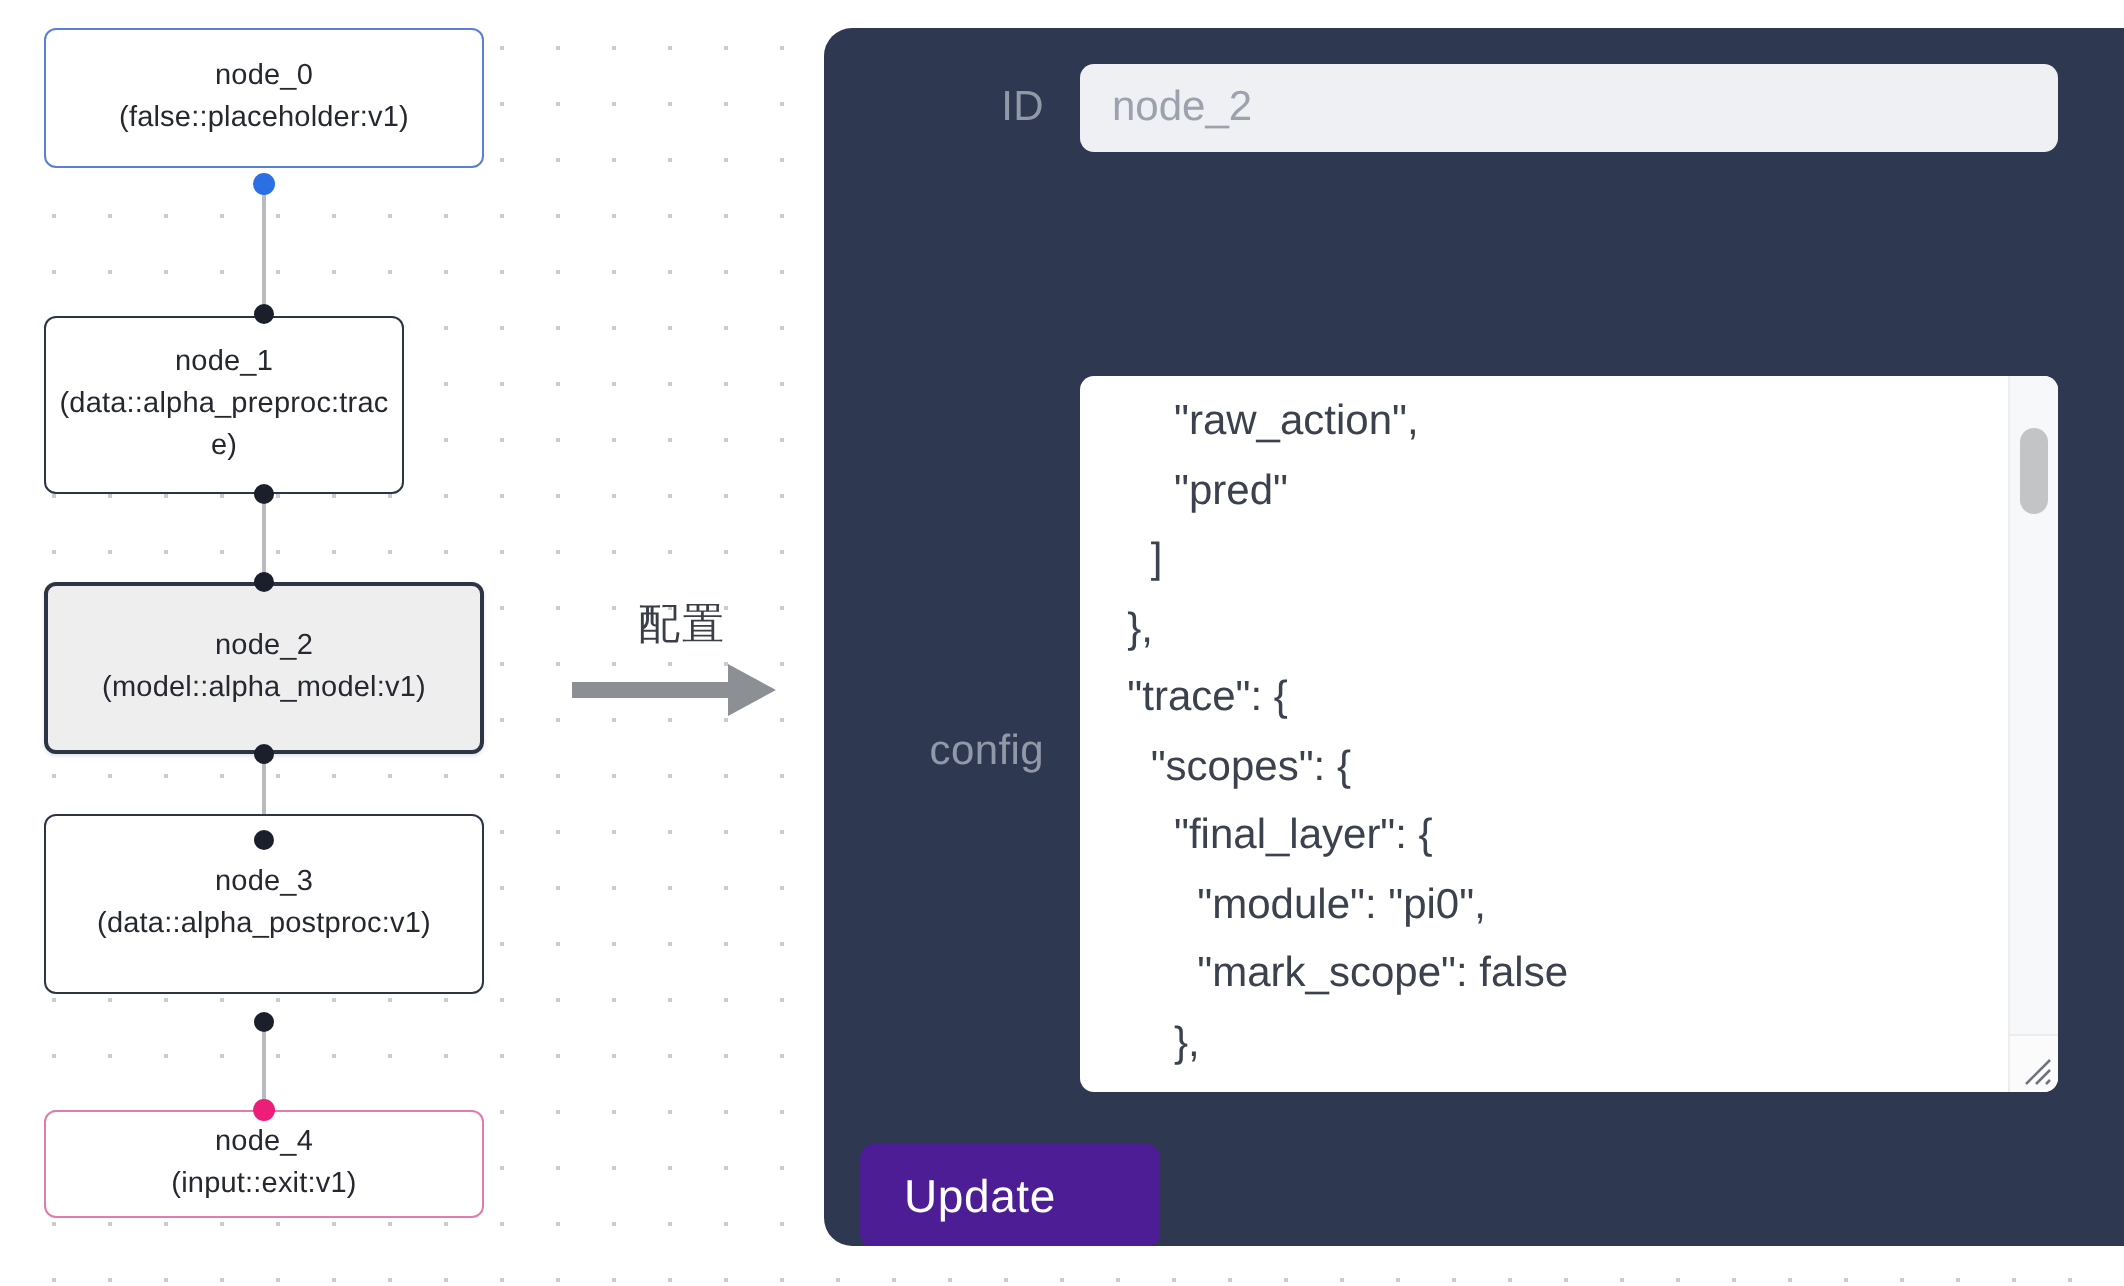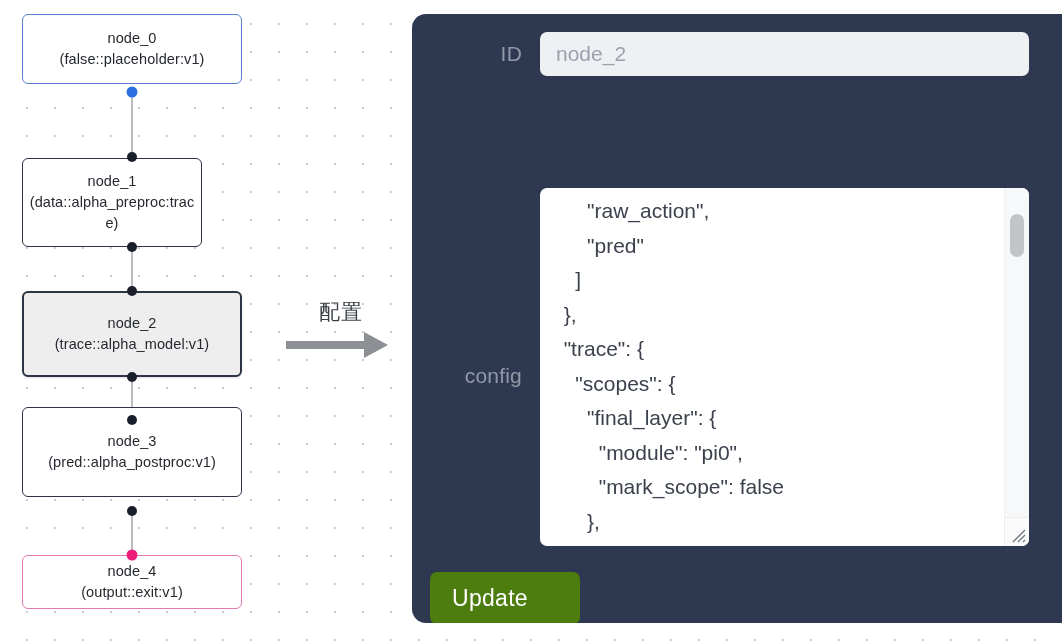--- a/index.html
+++ b/index.html
@@ -198,21 +198,21 @@
     border-left: 1px solid #ededee;
   }
   #config-resize-grip svg { position: absolute; right: 2px; bottom: 2px; }
 
   #update-button {
     position: absolute;
     left: 18px;
     top: 558px;
     width: 150px;
     height: 52px;
-    background: #4d7c0f;
+    background: #4c1d95;
     border: none;
     border-radius: 7px;
     color: #ffffff;
     font-size: 23px;
     font-family: "Liberation Sans", "DejaVu Sans", sans-serif;
     letter-spacing: .3px;
     text-align: left;
     padding-left: 22px;
     cursor: pointer;
   }
@@ -234,33 +234,33 @@
     </div>
     <div class="handle h-blue" style="left:132px; top:92px;"></div>
 
     <div class="node" style="left:22px; top:158px; width:180px; height:89px;">
       <span class="node-text"><span>node_1</span><br><span>(data::alpha_preproc:trace)</span></span>
     </div>
     <div class="handle" style="left:132px; top:157px;"></div>
     <div class="handle" style="left:132px; top:247px;"></div>
 
     <div class="node selected" style="left:22px; top:291px; width:220px; height:86px;">
-      <span class="node-text"><span>node_2</span><br><span>(trace::alpha_model:v1)</span></span>
+      <span class="node-text"><span>node_2</span><br><span>(model::alpha_model:v1)</span></span>
     </div>
     <div class="handle" style="left:132px; top:291px;"></div>
     <div class="handle" style="left:132px; top:377px;"></div>
 
     <div class="node" style="left:22px; top:407px; width:220px; height:90px;">
-      <span class="node-text"><span>node_3</span><br><span>(pred::alpha_postproc:v1)</span></span>
+      <span class="node-text"><span>node_3</span><br><span>(data::alpha_postproc:v1)</span></span>
     </div>
     <div class="handle" style="left:132px; top:420px;"></div>
     <div class="handle" style="left:132px; top:511px;"></div>
 
     <div class="node accent-pink" style="left:22px; top:555px; width:220px; height:54px;">
-      <span class="node-text"><span>node_4</span><br><span>(output::exit:v1)</span></span>
+      <span class="node-text"><span>node_4</span><br><span>(input::exit:v1)</span></span>
     </div>
     <div class="handle h-pink" style="left:132px; top:555px;"></div>
 
     <div id="flow-arrow-group">
       <div id="flow-arrow-label">配置</div>
       <svg id="flow-arrow-svg" width="104" height="30" viewBox="0 0 104 30">
         <path d="M0 11 L78 11 L78 2 L102 15 L78 28 L78 19 L0 19 Z" fill="#8c8f94"></path>
       </svg>
     </div>
   </div>

